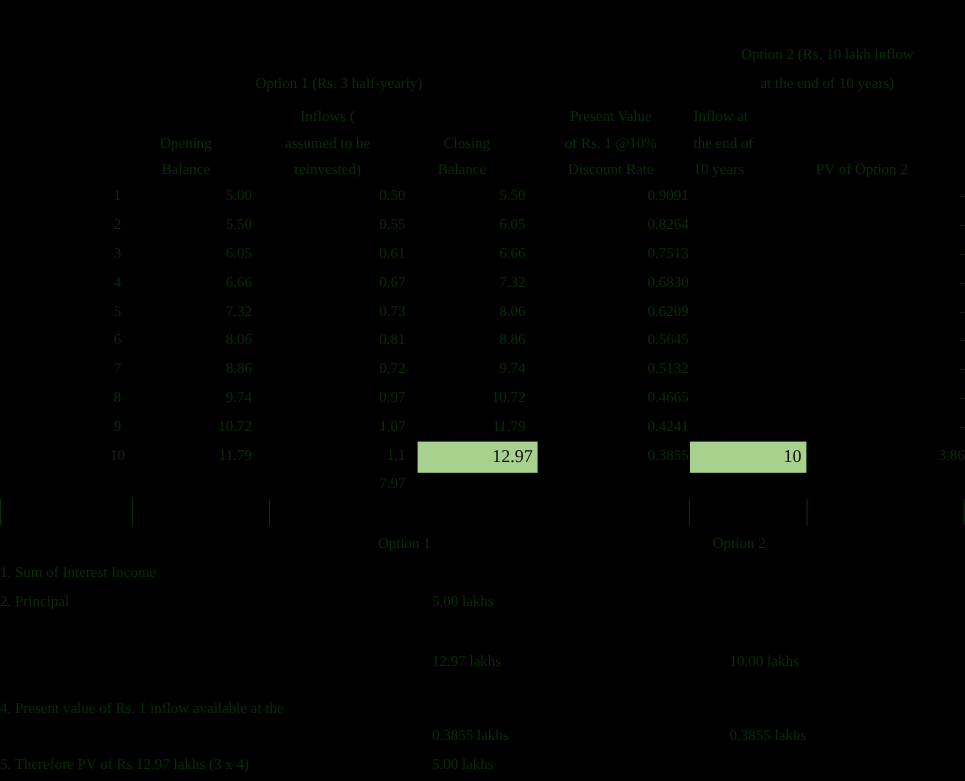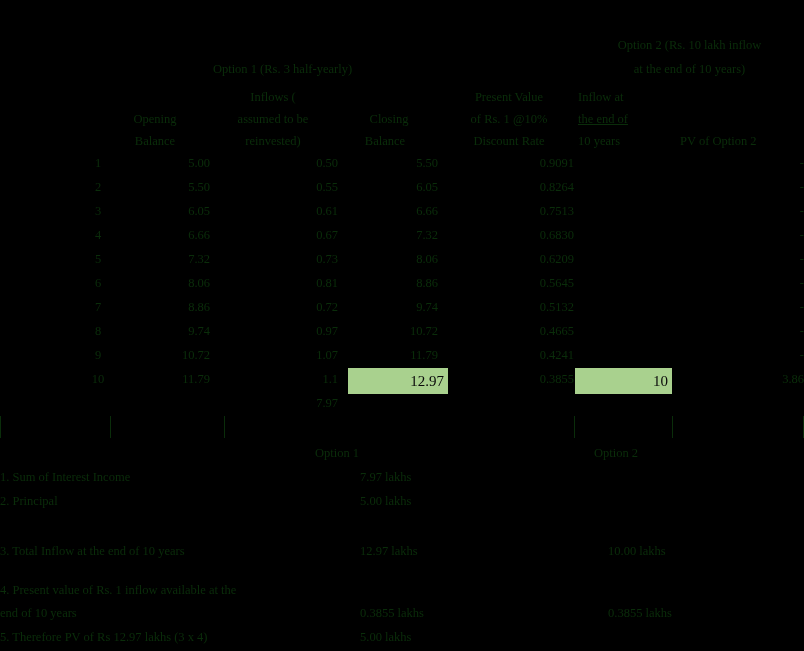--- a/index.html
+++ b/index.html
@@ -84,21 +84,21 @@
   <div class="cell hdr c" style="left:208px; top:134px; width:130px;">reinvested)</div>
 
   <div class="cell hdr c" style="left:344px; top:112px; width:90px;">Closing</div>
   <div class="cell hdr c" style="left:340px; top:134px; width:90px;">Balance</div>
 
   <div class="cell hdr c" style="left:444px; top:90px; width:130px;">Present Value</div>
   <div class="cell hdr c" style="left:444px; top:112px; width:130px;text-align:center;">of Rs. 1 @10%</div>
   <div class="cell hdr c" style="left:444px; top:134px; width:130px;">Discount Rate</div>
 
   <div class="cell hdr l" style="left:578px; top:90px; width:120px;">Inflow at</div>
-  <div class="cell hdr l" style="left:578px; top:112px; width:120px;text-decoration:underline;">the end of</div>
+  <div class="cell hdr l" style="left:578px; top:112px; width:120px;">the end of</div>
   <div class="cell hdr l" style="left:578px; top:134px; width:120px;">10 years</div>
 
   <div class="cell hdr l" style="left:680px; top:134px; width:124px;">PV of Option 2</div>
 
   <div id="rows">
       <div class="cell num c" style="left: 80px; top: 156px; width: 36px;">1</div>
       <div class="cell num r" style="left: 140px; top: 156px; width: 70px;">5.00</div>
       <div class="cell num r" style="left: 258px; top: 156px; width: 80px;">0.50</div>
       <div class="cell num r" style="left: 368px; top: 156px; width: 70px;">5.50</div>
       <div class="cell num r" style="left: 494px; top: 156px; width: 80px;">0.9091</div>
@@ -166,30 +166,27 @@
   <div class="tick" style="left:110px; top:416px; height:22px;"></div>
   <div class="tick" style="left:224px; top:416px; height:22px;"></div>
   <div class="tick" style="left:574px; top:416px; height:22px;"></div>
   <div class="tick" style="left:672px; top:416px; height:22px;"></div>
   <div class="tick" style="left:803px; top:416px; height:22px;"></div>
 
   <div class="cell lower c" style="left:224px; top:446px; width:226px;">Option 1</div>
   <div class="cell lower c" style="left:560px; top:446px; width:112px;">Option 2</div>
 
   <div class="cell lower l" style="left:0px; top:470px; width:340px;">1. Sum of Interest Income</div>
-  <div class="cell lower l" style="left:360px; top:470px; width:140px;">7.97 lakhs</div>
 
   <div class="cell lower l" style="left:0px; top:494px; width:340px;">2. Principal</div>
   <div class="cell lower l" style="left:360px; top:494px; width:140px;">5.00 lakhs</div>
 
-  <div class="cell lower l" style="left:0px; top:544px; width:340px;">3. Total Inflow at the end of 10 years</div>
   <div class="cell lower l" style="left:360px; top:544px; width:140px;">12.97 lakhs</div>
   <div class="cell lower l" style="left:608px; top:544px; width:140px;">10.00 lakhs</div>
 
   <div class="cell lower l" style="left:0px; top:583px; width:360px;">4. Present value of Rs. 1 inflow available at the</div>
-  <div class="cell lower l" style="left:0px; top:606px; width:360px;">end of 10 years</div>
   <div class="cell lower l" style="left:360px; top:606px; width:140px;">0.3855 lakhs</div>
   <div class="cell lower l" style="left:608px; top:606px; width:140px;">0.3855 lakhs</div>
 
   <div class="cell lower l" style="left:0px; top:630px; width:360px;">5. Therefore PV of Rs 12.97 lakhs (3 x 4)</div>
   <div class="cell lower l" style="left:360px; top:630px; width:140px;">5.00 lakhs</div>
 
 </div>
 
 </body></html>

